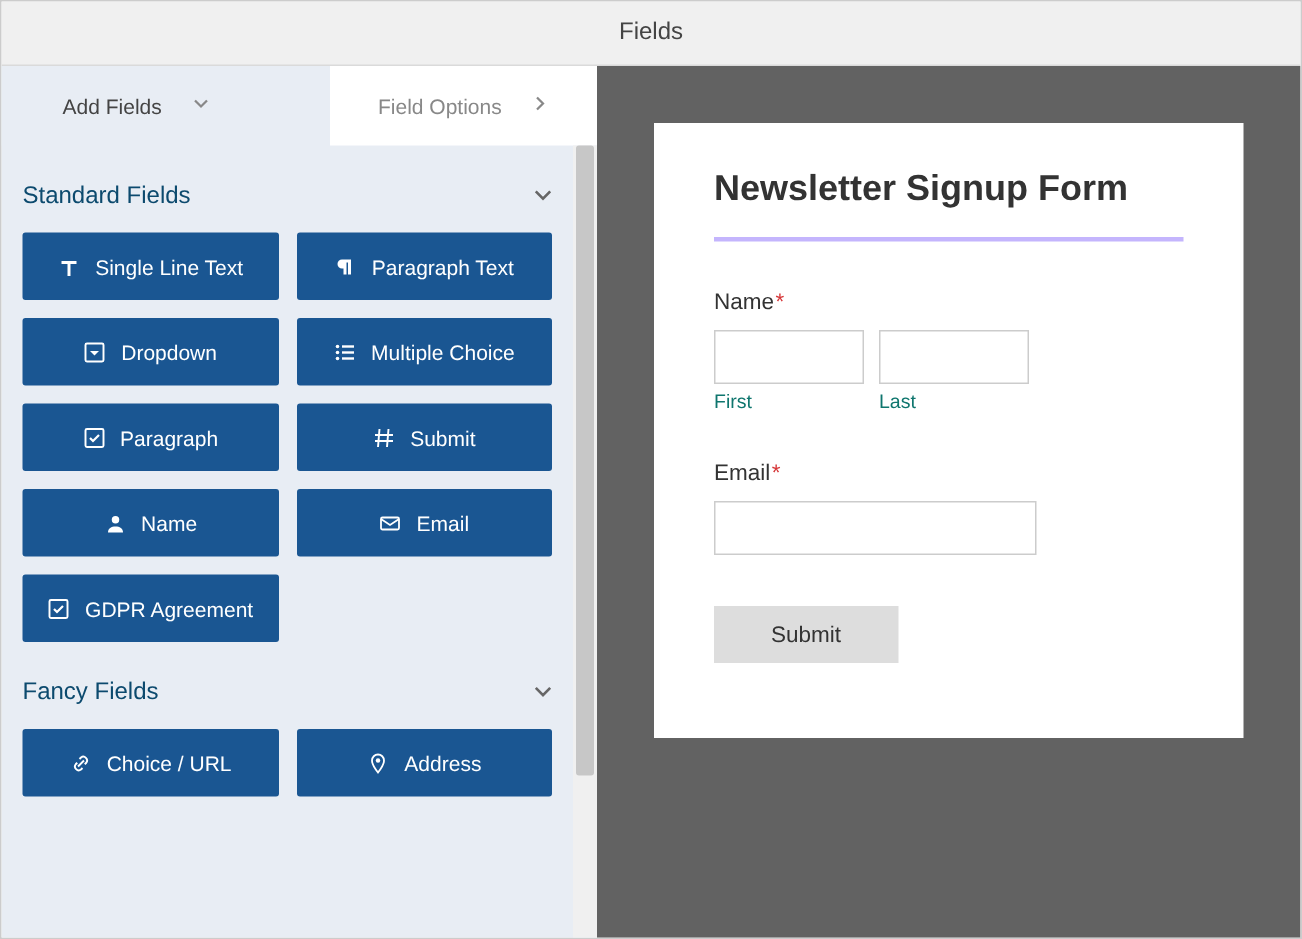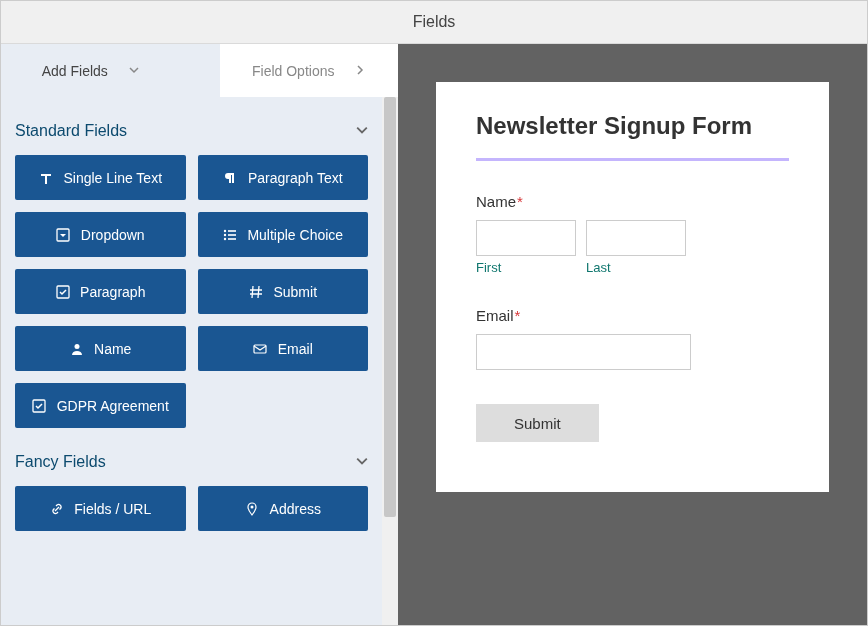--- a/index.html
+++ b/index.html
@@ -189,21 +189,21 @@
         </span>
       </div>
 
       <div class="field-grid">
         <div class="field-btn">
           <span class="ic">
               <svg width="14" height="14" viewBox="0 0 14 14">
                 <path d="M5 9l4-4M6 4l1-1a2.5 2.5 0 013.5 3.5l-1 1M8 10l-1 1A2.5 2.5 0 013.5 7.5l1-1" stroke="#fff" stroke-width="1.3" fill="none"></path>
               </svg>
             </span>
-          <span>Fields / URL</span>
+          <span>Choice / URL</span>
         </div>
         <div class="field-btn">
           <span class="ic">
               <svg width="14" height="14" viewBox="0 0 14 14">
                 <path d="M7 1a4 4 0 014 4c0 3-4 8-4 8S3 8 3 5a4 4 0 014-4z" fill="none" stroke="#fff" stroke-width="1.2"></path>
                 <circle cx="7" cy="5" r="1.5"></circle>
               </svg>
             </span>
           <span>Address</span>
         </div>

